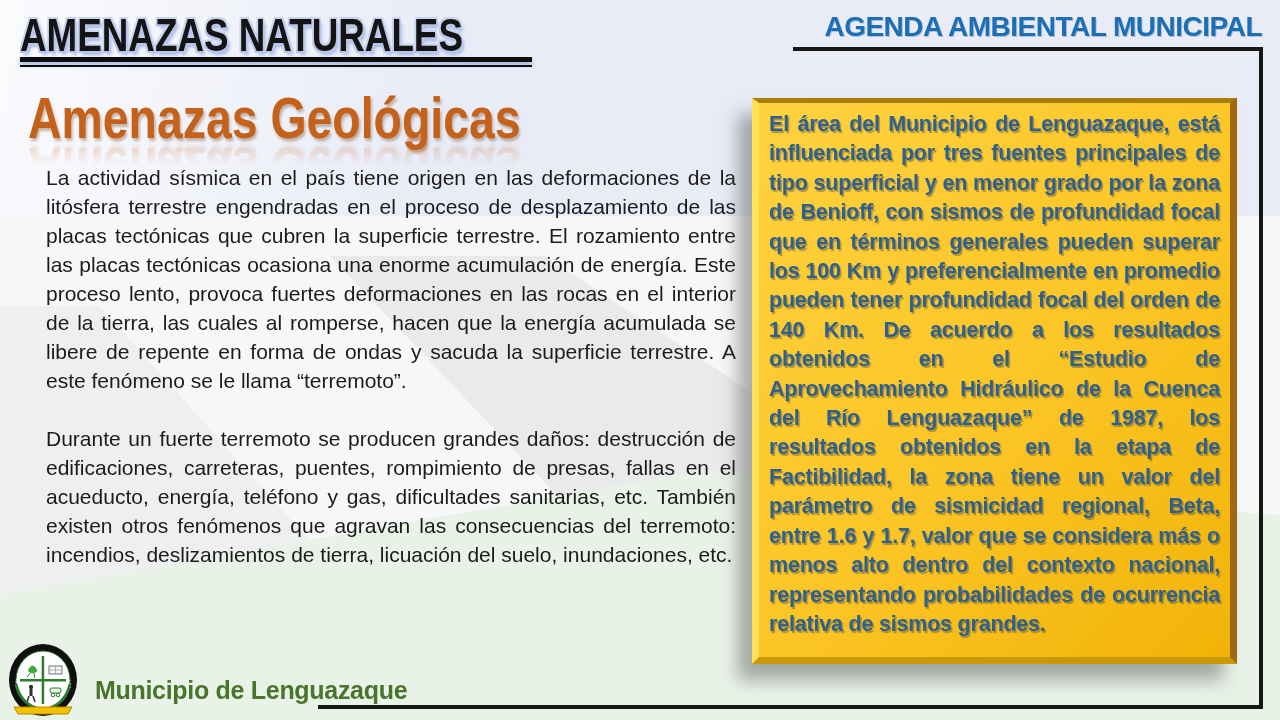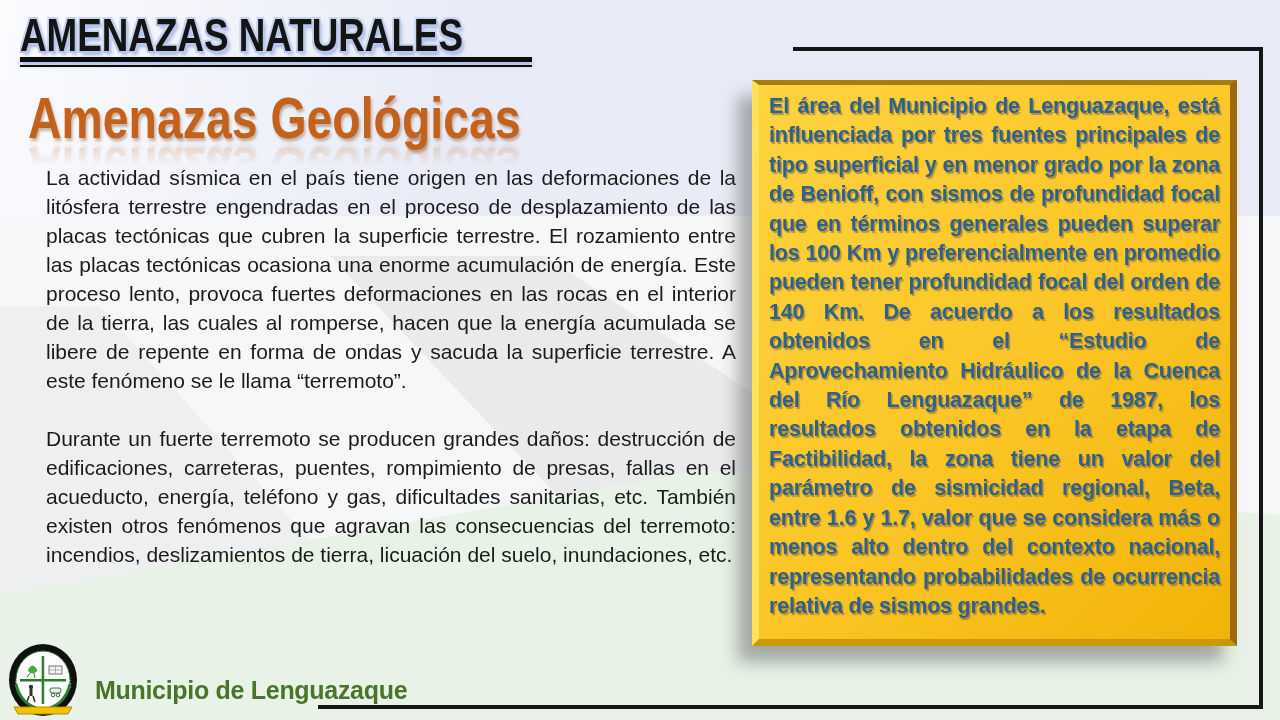--- a/index.html
+++ b/index.html
@@ -51,21 +51,21 @@
 
   
   .body-text {
     position:absolute; left:46px; top:163px; width:690px;
     font-size:21px; line-height:29px; color:#1b1b1b; text-align:justify;
   }
   .body-text p { margin:0 0 29px 0; }
 
   
   .callout {
-    position:absolute; left:752px; top:80px; width:485px; height:566px; box-sizing:border-box;
+    position:absolute; left:752px; top:98px; width:485px; height:566px; box-sizing:border-box;
     background:linear-gradient(135deg, #ffd23f 0%, #fbc525 55%, #f1b307 100%);
     border-top:5px solid #a87d08; border-left:7px solid #ffe15a;
     border-right:7px solid #a06713; border-bottom:7px solid #c9990a;
     box-shadow:-14px 16px 16px rgba(95,95,95,0.5);
     padding:7px 10px 0 10px;
   }
   .callout-text {
     font-size:21.5px; line-height:29.4px; font-weight:bold; color:#30618c;
     text-align:justify; letter-spacing:-0.2px;
     text-shadow:1.5px 1.5px 1px rgba(70,70,70,0.45);
@@ -92,20 +92,21 @@
   <div class="bg-green"></div>
 
   <div class="frame-line-top"></div>
   <div class="frame-line-right"></div>
   <div class="frame-line-bottom"></div>
 
   <div class="main-title">AMENAZAS NATURALES</div>
   <div class="title-rule-thick"></div>
   <div class="title-rule-thin"></div>
   <div class="geo-title">Amenazas Geológicas</div>
+  <div class="agenda-title">AGENDA AMBIENTAL MUNICIPAL</div>
 
   <div class="body-text">
     <p>La actividad sísmica en el país tiene origen en las deformaciones de la litósfera terrestre engendradas en el proceso de desplazamiento de las placas tectónicas que cubren la superficie terrestre. El rozamiento entre las placas tectónicas ocasiona una enorme acumulación de energía. Este proceso lento, provoca fuertes deformaciones en las rocas en el interior de la tierra, las cuales al romperse, hacen que la energía acumulada se libere de repente en forma de ondas y sacuda la superficie terrestre. A este fenómeno se le llama “terremoto”.</p>
     <p>Durante un fuerte terremoto se producen grandes daños: destrucción de edificaciones, carreteras, puentes, rompimiento de presas, fallas en el acueducto, energía, teléfono y gas, dificultades sanitarias, etc. También existen otros fenómenos que agravan las consecuencias del terremoto: incendios, deslizamientos de tierra, licuación del suelo, inundaciones, etc.</p>
   </div>
 
   <div class="callout">
     <div class="callout-text">El área del Municipio de Lenguazaque, está influenciada por tres fuentes principales de tipo superficial y en menor grado por la zona de Benioff, con sismos de profundidad focal que en términos generales pueden superar los 100 Km y preferencialmente en promedio pueden tener profundidad focal del orden de 140 Km. De acuerdo a los resultados obtenidos en el “Estudio de Aprovechamiento Hidráulico de la Cuenca del Río Lenguazaque” de 1987, los resultados obtenidos en la etapa de Factibilidad, la zona tiene un valor del parámetro de sismicidad regional, Beta, entre 1.6 y 1.7, valor que se considera más o menos alto dentro del contexto nacional, representando probabilidades de ocurrencia relativa de sismos grandes.</div>
   </div>
 

